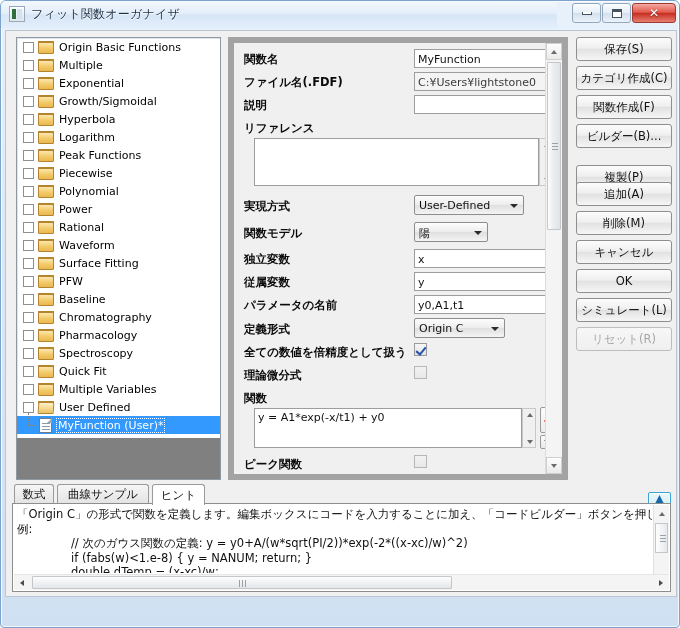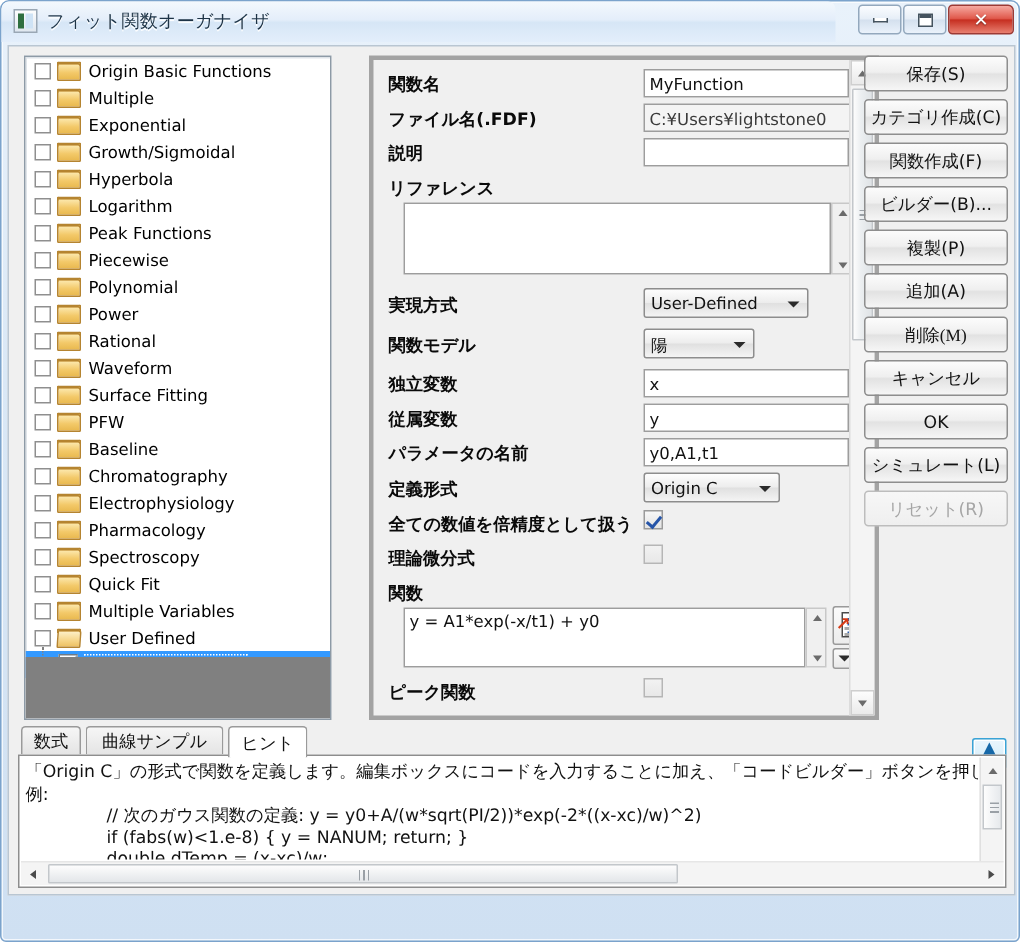--- a/index.html
+++ b/index.html
@@ -133,24 +133,24 @@
   .tree-item.selected .tree-label {
     color: #ffffff; outline: 1px dotted #ffffff; padding: 0 1px;
   }
   #tree-gray {
     position:absolute; left:0; right:0; top:400px; bottom:0;
     background:#808080;
   }
 
   
   #form-panel {
-    position: absolute; left: 240px; top: 6px;
+    position: absolute; left: 222px; top: 6px;
     width: 340px; height: 443px;
     background: #f0f0f0;
-    border: 3px solid #a3a3a3;
+    border: 6px solid #a3a3a3;
     overflow: hidden;
   }
   .row { position: absolute; left: 10px; }
   .lbl { font-size: 11.5px; font-weight: bold; color: #0a0a0a; white-space: nowrap; }
   .field {
     position: absolute;
     height: 19px; background: #ffffff;
     border: 1px solid #9d9d9d;
     font-size: 11px; color: #111;
     padding: 2px 3px; line-height: 15px;
@@ -502,28 +502,20 @@
               <div class="back"></div>
             </div>
             <span class="tree-label">Chromatography</span>
           </div>
           <div class="tree-item">
             <div class="cb"></div>
             <div class="folder">
               <div class="tab"></div>
               <div class="back"></div>
             </div>
-            <span class="tree-label">Electrophysiology</span>
-          </div>
-          <div class="tree-item">
-            <div class="cb"></div>
-            <div class="folder">
-              <div class="tab"></div>
-              <div class="back"></div>
-            </div>
             <span class="tree-label">Pharmacology</span>
           </div>
           <div class="tree-item">
             <div class="cb"></div>
             <div class="folder">
               <div class="tab"></div>
               <div class="back"></div>
             </div>
             <span class="tree-label">Spectroscopy</span>
           </div>
@@ -665,27 +657,27 @@
         </div>
         <div class="btn" style="top: 35px;">
           <span>カテゴリ作成(C)</span>
         </div>
         <div class="btn" style="top: 64px;">
           <span>関数作成(F)</span>
         </div>
         <div class="btn" style="top: 93px;">
           <span>ビルダー(B)...</span>
         </div>
-        <div class="btn" style="top: 122px;">
+        <div class="btn" style="top: 134px;">
           <span>複製(P)</span>
         </div>
         <div class="btn" style="top: 151px;">
           <span>追加(A)</span>
         </div>
-        <div class="btn" style="top: 180px; font-family: Liberation Serif, serif;">
+        <div class="btn" style="top: 180px;">
           <span>削除(M)</span>
         </div>
         <div class="btn" style="top: 209px;">
           <span>キャンセル</span>
         </div>
         <div class="btn" style="top: 238px;">
           <span>OK</span>
         </div>
         <div class="btn" style="top: 267px;">
           <span>シミュレート(L)</span>

